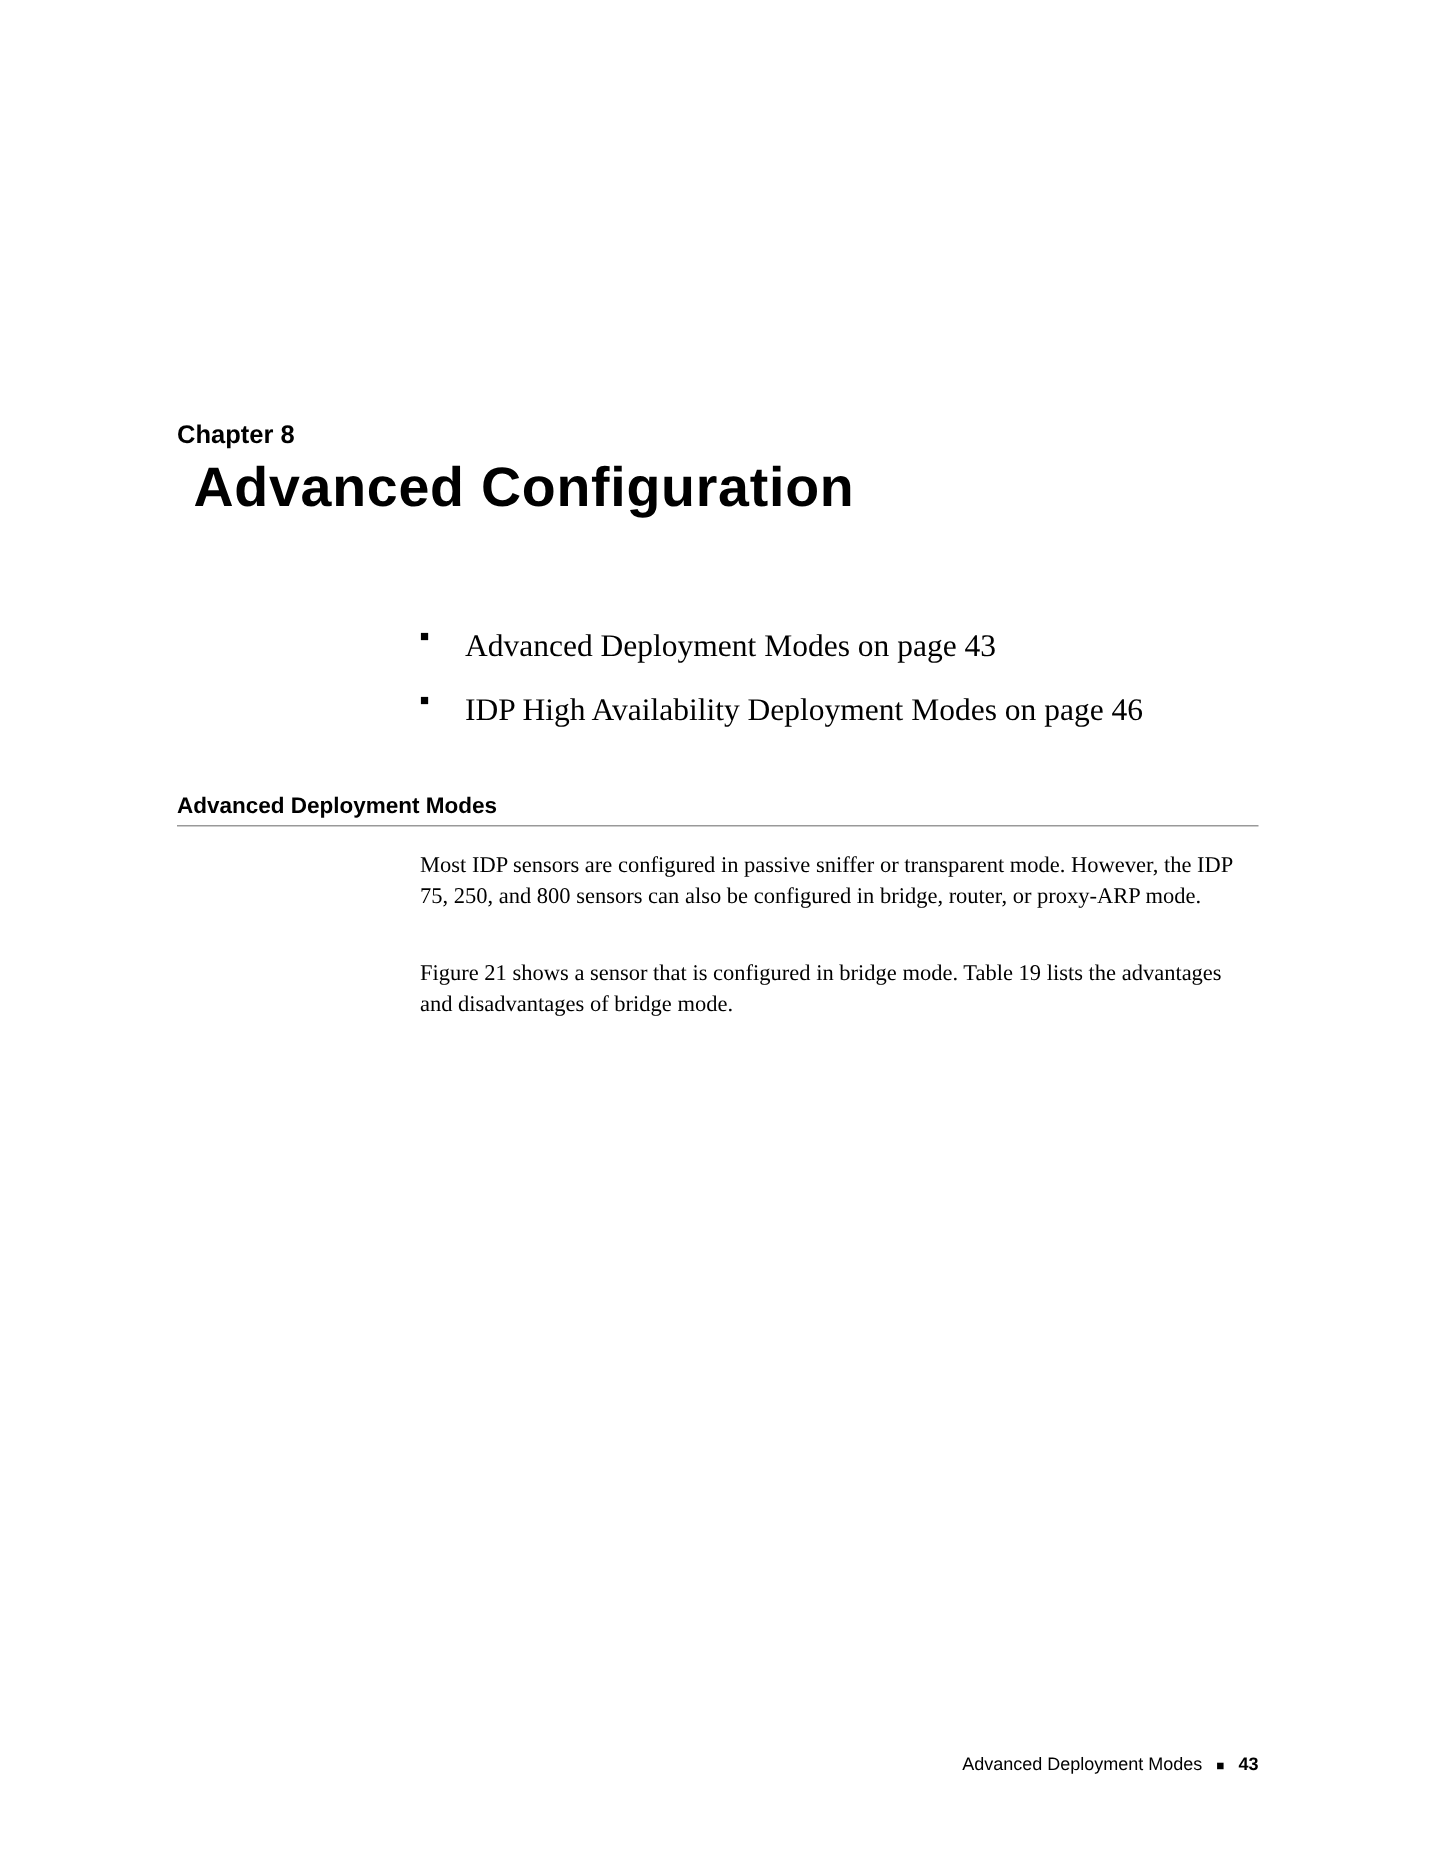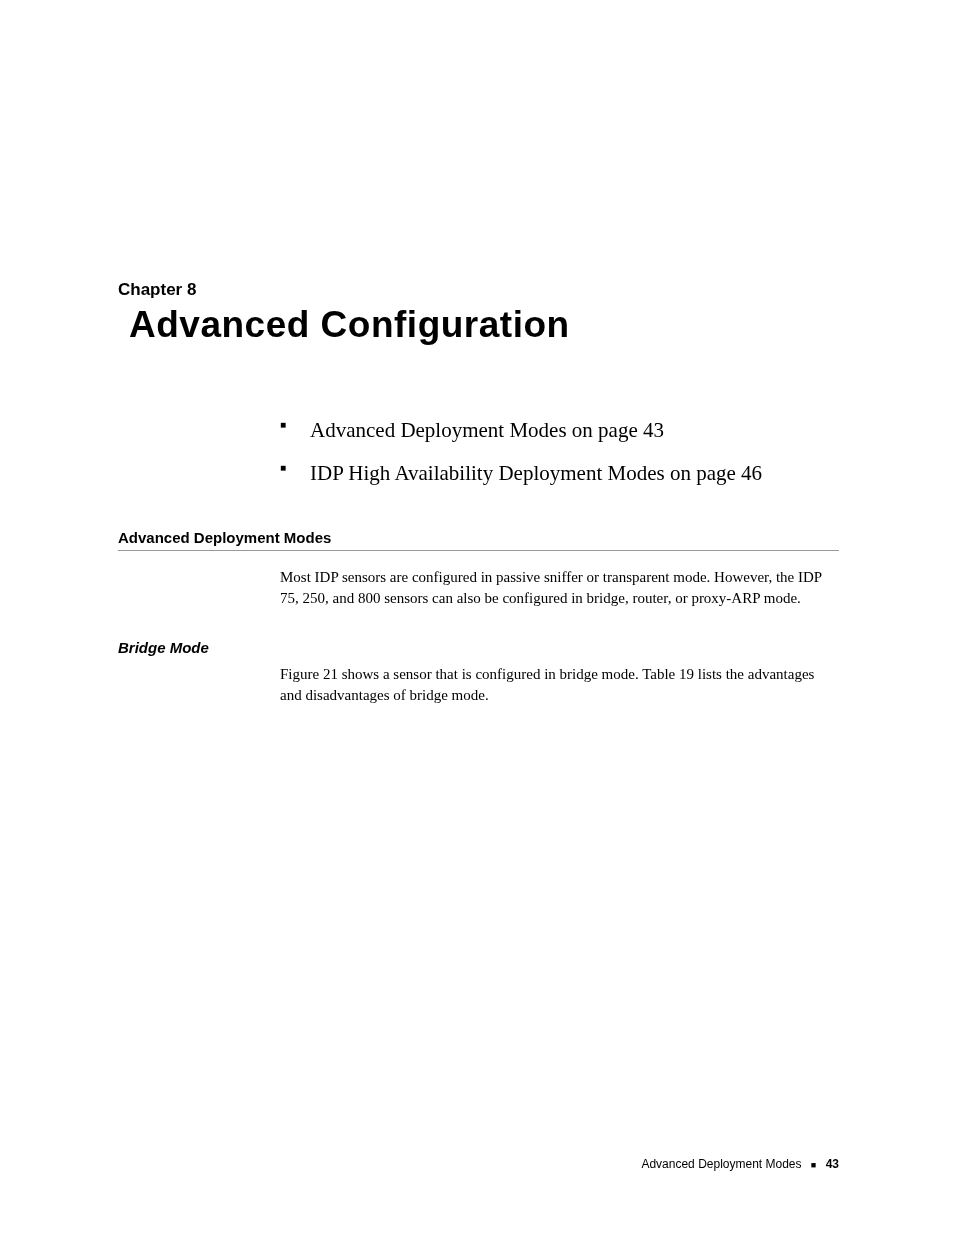--- a/index.html
+++ b/index.html
@@ -76,21 +76,21 @@
   }
   .subsection-heading {
     font-family: Arial, Helvetica, sans-serif;
     font-size: 15px;
     font-weight: bold;
     font-style: italic;
     margin-bottom: 8px;
   }
   .footer {
     position: absolute;
-    bottom: 64px;
+    bottom: 52px;
     right: 115px;
     font-family: Arial, Helvetica, sans-serif;
     font-size: 12px;
     text-align: center;
   }
   .footer-bullet {
     font-size: 9px;
     vertical-align: middle;
     margin: 0 6px;
   }
@@ -108,21 +108,20 @@
 
 
   <ul class="bullet-list">
     <li>Advanced Deployment Modes on page 43</li>
     <li>IDP High Availability Deployment Modes on page 46</li>
   </ul>
 
   <h2 class="section-heading">Advanced Deployment Modes</h2>
   <p class="section-body">Most IDP sensors are configured in passive sniffer or transparent mode. However, the IDP 75, 250, and 800 sensors can also be configured in bridge, router, or proxy-ARP mode.</p>
 
-  <h3 class="subsection-heading">Bridge Mode</h3>
   <p class="section-body">Figure 21 shows a sensor that is configured in bridge mode. Table 19 lists the advantages and disadvantages of bridge mode.</p>
 
   <div class="footer">
     <span>Advanced Deployment Modes</span>
     <span class="footer-bullet">■</span>
     <span class="footer-page">43</span>
   </div>
 
 </div>
 

